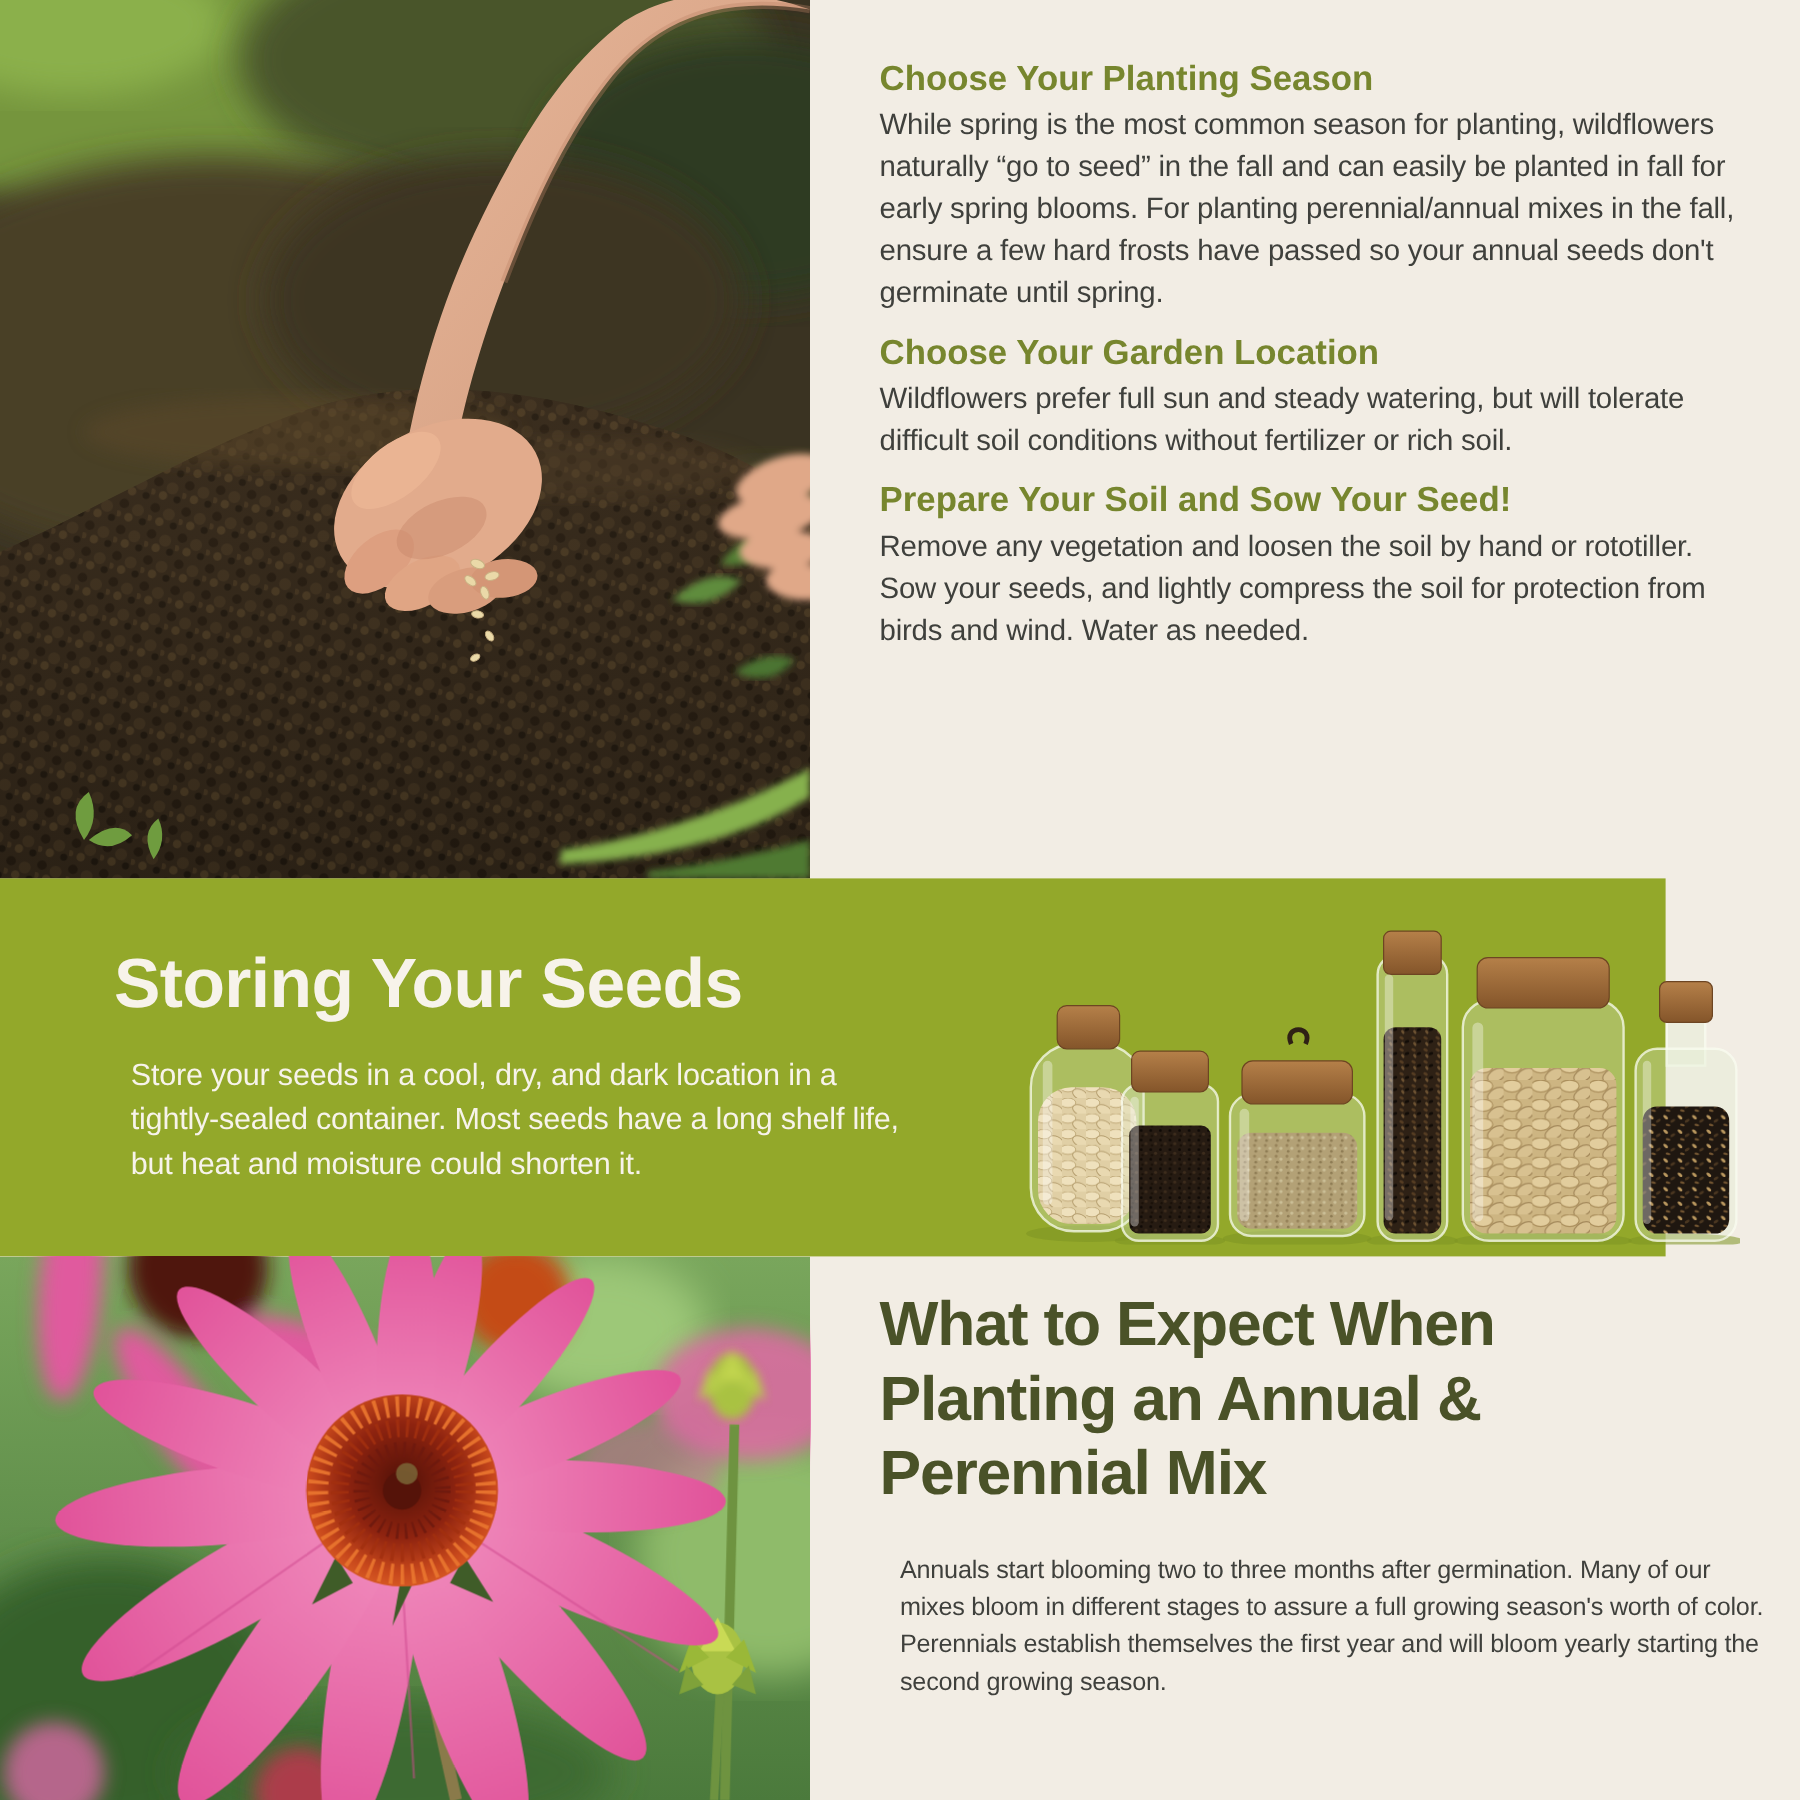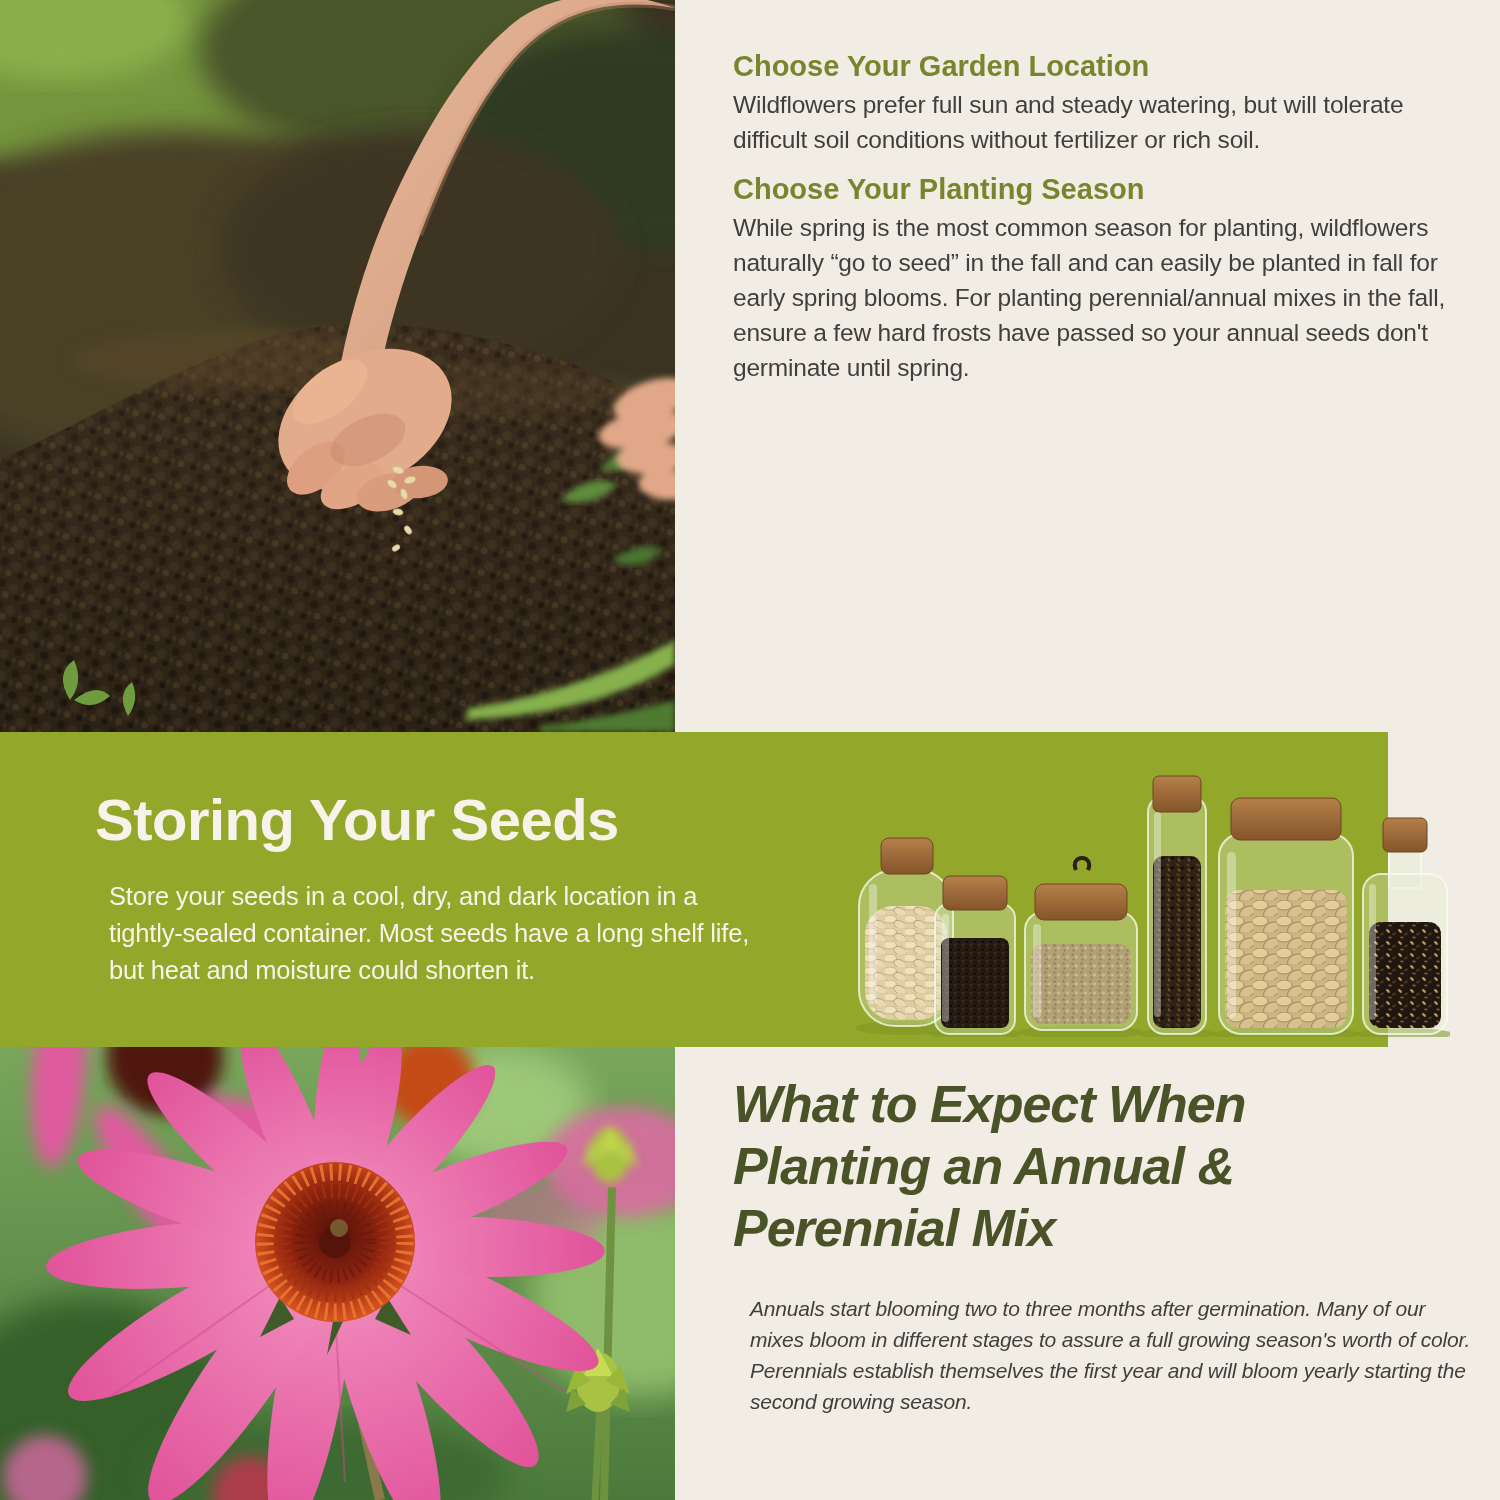--- a/index.html
+++ b/index.html
@@ -26,21 +26,21 @@
     background:var(--band-bg,#93a82a);}
   #band-text{position:absolute;left:95px;top:56px;width:670px;}
   #band-text h2{margin:0;font-size:58px;line-height:64px;font-weight:700;
     color:var(--band-text,#f7f3ea);letter-spacing:-0.5px;}
   #band-text p{margin:26px 0 0 14px;width:660px;font-size:25.5px;line-height:37px;
     color:var(--band-text,#f7f3ea);letter-spacing:-0.2px;}
   #jars{position:absolute;left:845px;top:40px;}
 
   
   #bottom-content{position:absolute;left:675px;top:1047px;width:825px;height:453px;
-    box-sizing:border-box;padding:26px 40px 0 58px;font-style:italic;}
+    box-sizing:border-box;padding:26px 40px 0 58px;}
   h2.expect-heading{margin:0 0 34px 0;width:615px;font-size:52px;line-height:62px;
     font-weight:700;color:var(--heading,#4a5228);letter-spacing:-1px;}
   #bottom-content p{margin:17px;width:725px;font-size:21px;line-height:31px;
     color:var(--body,#3f403c);letter-spacing:-0.2px;}
 </style>
 </head>
 <body>
 
 <div class="canvas">
 
@@ -129,29 +129,33 @@
       </g>
 
       <path d="M675,640 C610,676 530,700 468,708 L466,720 C556,716 630,694 675,664 Z" fill="#86b14e" filter="url(#b3)"></path>
       <path d="M675,700 C630,712 580,722 540,726 L540,732 L675,732 Z" fill="#4f7a32" filter="url(#b3)"></path>
     </svg>
   </div>
 
   <div id="top-content">
 
     <div class="subsection">
+      <h3>Choose Your Planting Season</h3>
+      <p>While spring is the most common season for planting, wildflowers naturally “go to seed” in the fall and can easily be planted in fall for early spring blooms. For planting perennial/annual mixes in the fall, ensure a few hard frosts have passed so your annual seeds don't germinate until spring.</p>
+    </div>
+
+    <div class="subsection">
       <h3>Choose Your Garden Location</h3>
       <p>Wildflowers prefer full sun and steady watering, but will tolerate difficult soil conditions without fertilizer or rich soil.</p>
     </div>
 
     <div class="subsection">
-      <h3>Choose Your Planting Season</h3>
-      <p>While spring is the most common season for planting, wildflowers naturally “go to seed” in the fall and can easily be planted in fall for early spring blooms. For planting perennial/annual mixes in the fall, ensure a few hard frosts have passed so your annual seeds don't germinate until spring.</p>
-    </div>
-
+      <h3>Prepare Your Soil and Sow Your Seed!</h3>
+      <p>Remove any vegetation and loosen the soil by hand or rototiller. Sow your seeds, and lightly compress the soil for protection from birds and wind. Water as needed.</p>
+    </div>
   </div>
 
   <div id="band">
     <div id="band-text">
       <h2>Storing Your Seeds</h2>
       <p>Store your seeds in a cool, dry, and dark location in a tightly-sealed container. Most seeds have a long shelf life, but heat and moisture could shorten it.</p>
     </div>
 
     <div id="jars">
       <svg width="605" height="265" viewBox="0 0 605 265" xmlns="http://www.w3.org/2000/svg">

